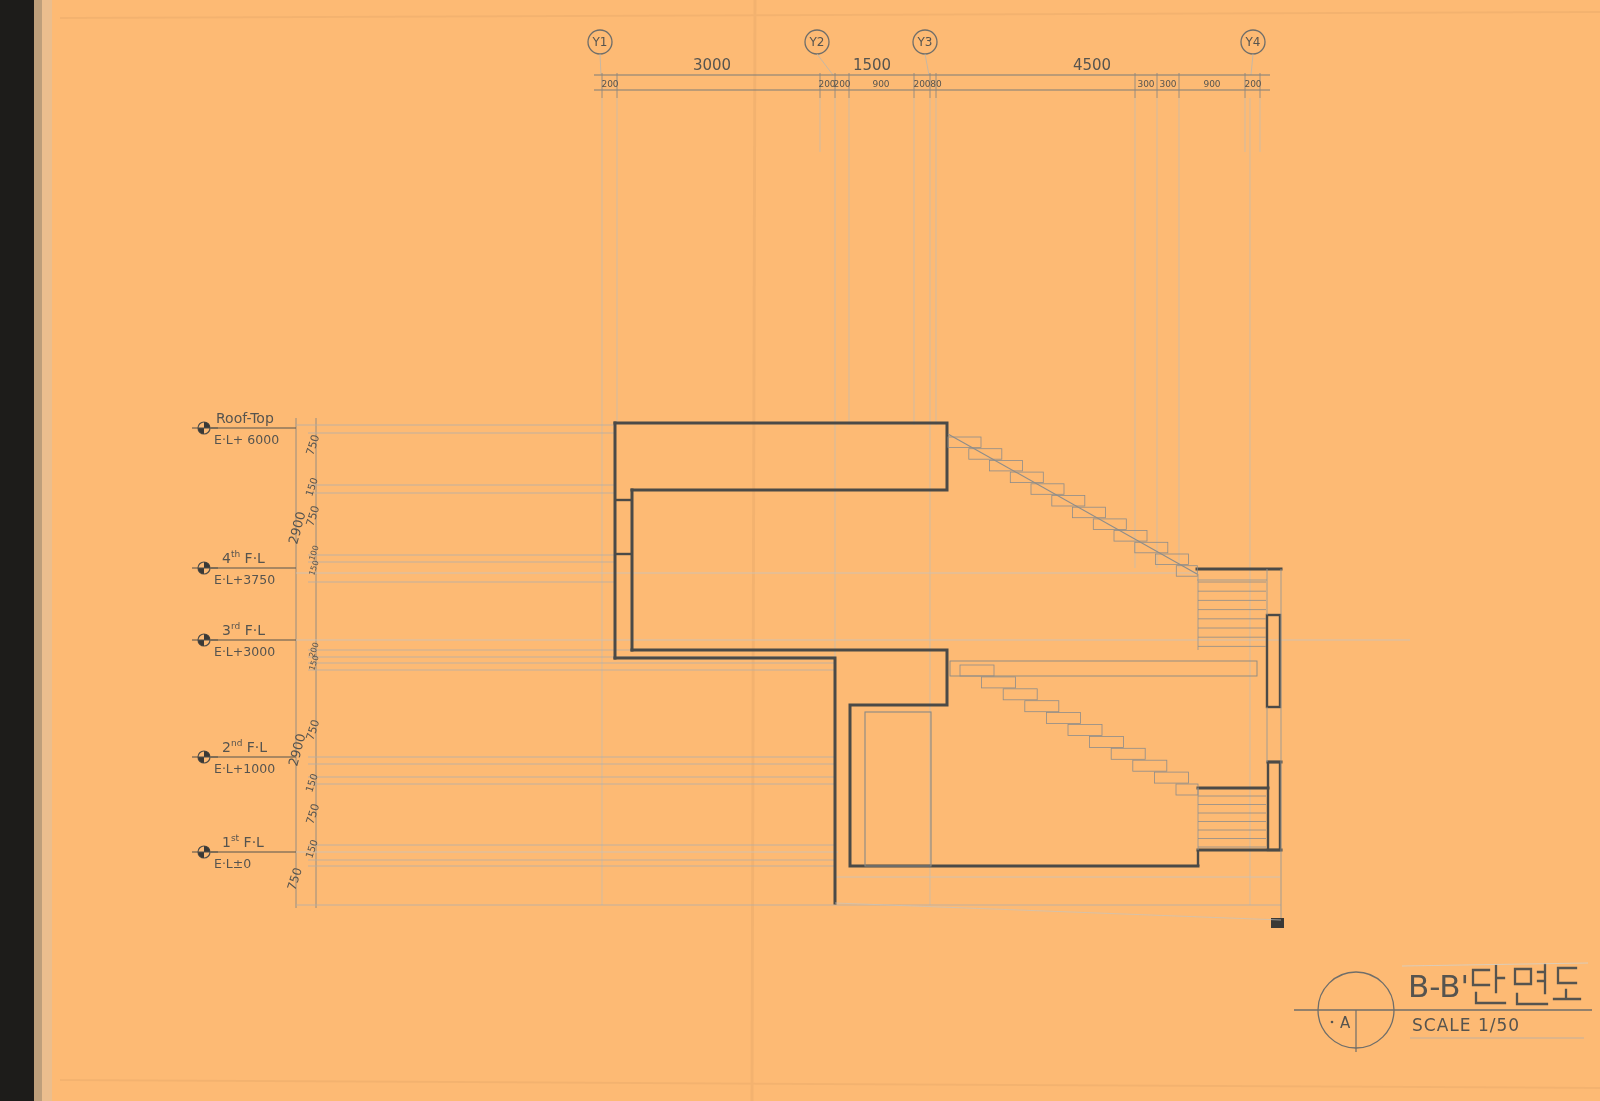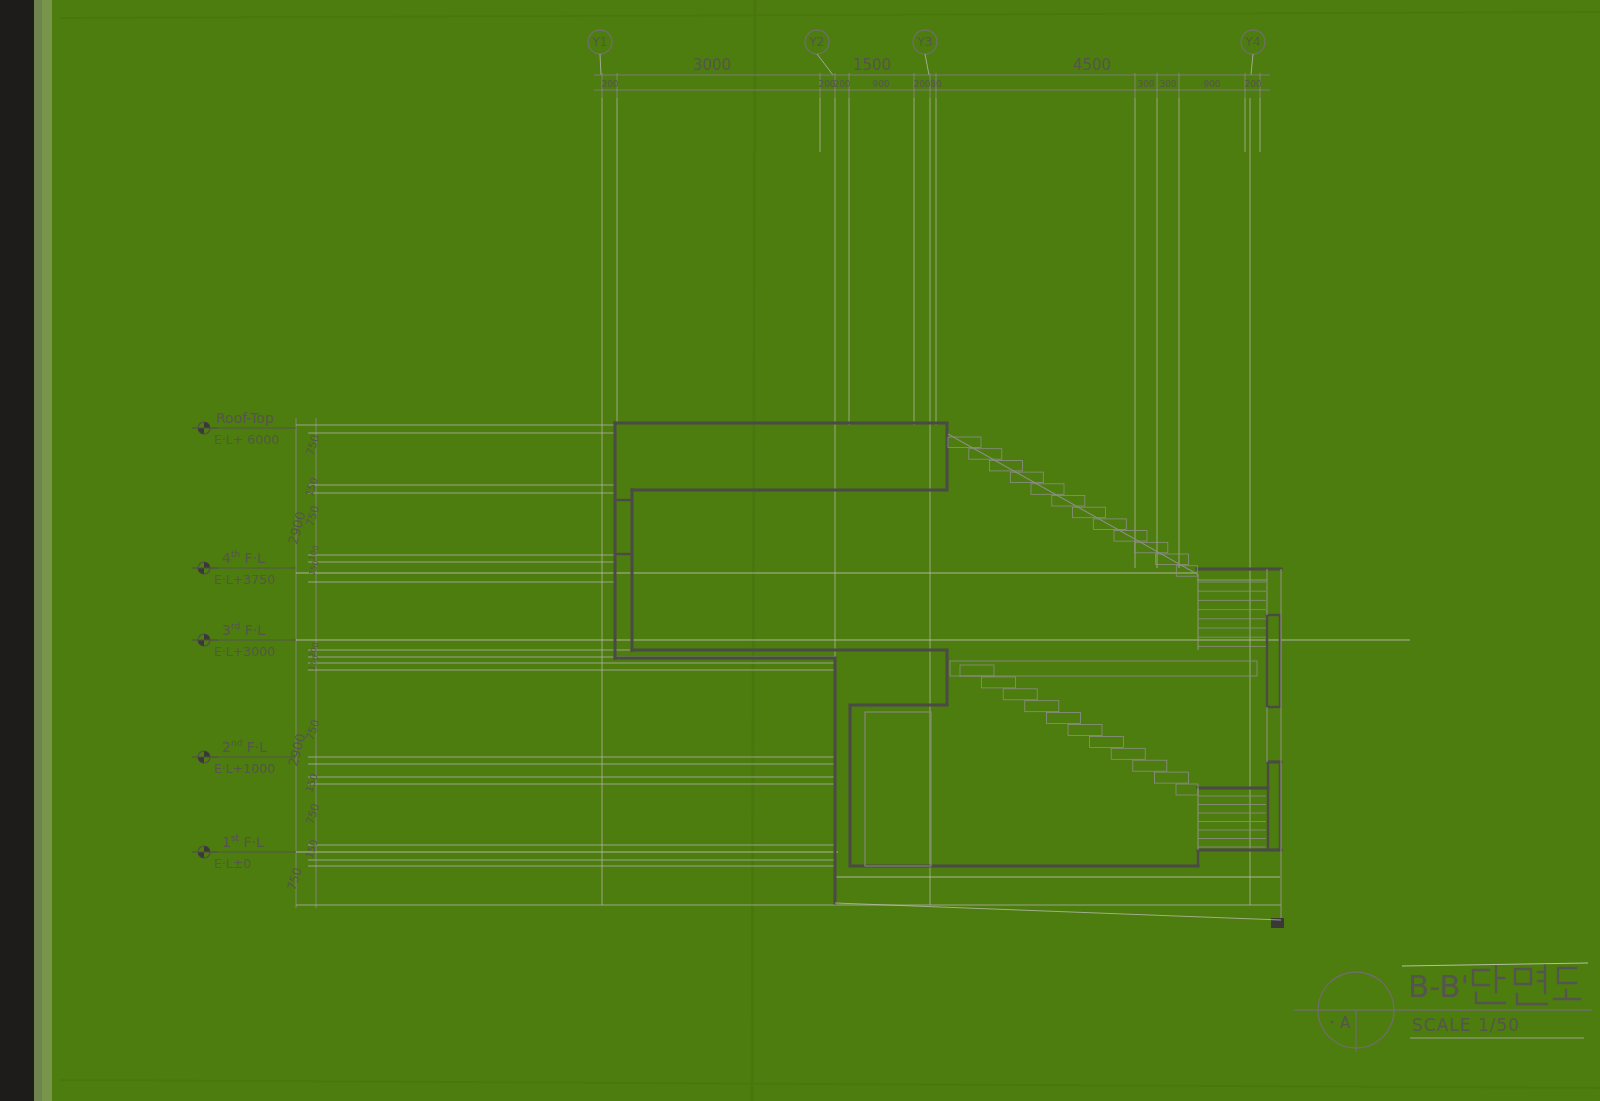--- a/index.html
+++ b/index.html
@@ -1,16 +1,16 @@
 <!DOCTYPE html>
 <html><head>
 <meta charset="utf-8">
 <style>
   html,body{margin:0;padding:0;background:#dddcd8;}
-  #sheet{position:relative;width:1600px;height:1101px;background:#4d7c0f;overflow:hidden;
+  #sheet{position:relative;width:1600px;height:1101px;background:#fdba74;overflow:hidden;
          font-family:"DejaVu Sans",sans-serif;}
   svg{position:absolute;left:0;top:0;}
   .hand{font-family:"DejaVu Sans",sans-serif;fill:#56544f;}
 </style>
 </head>
 <body>
 
 <div id="sheet">
 <svg width="1600" height="1101" viewBox="0 0 1600 1101">
 

